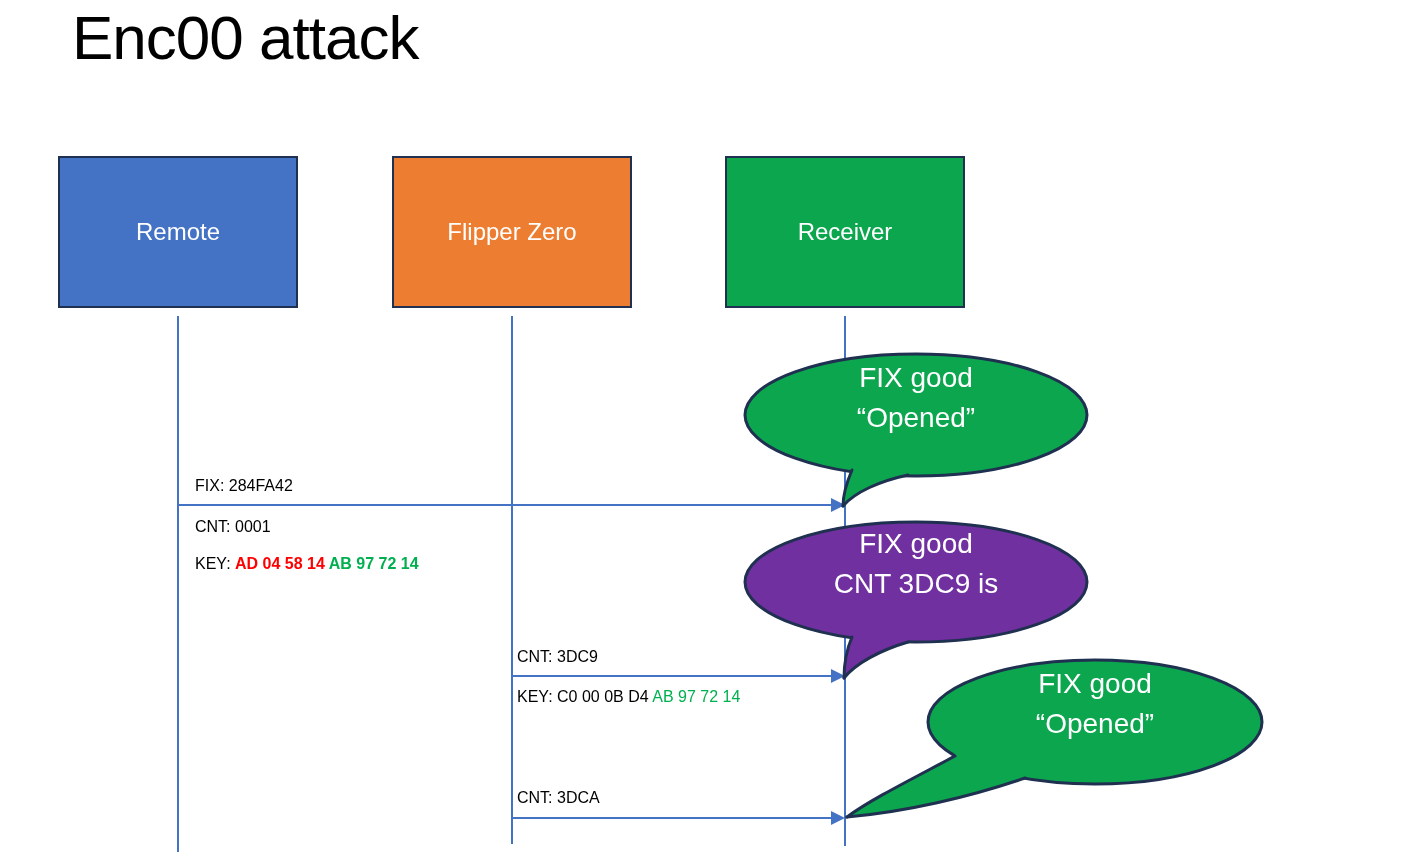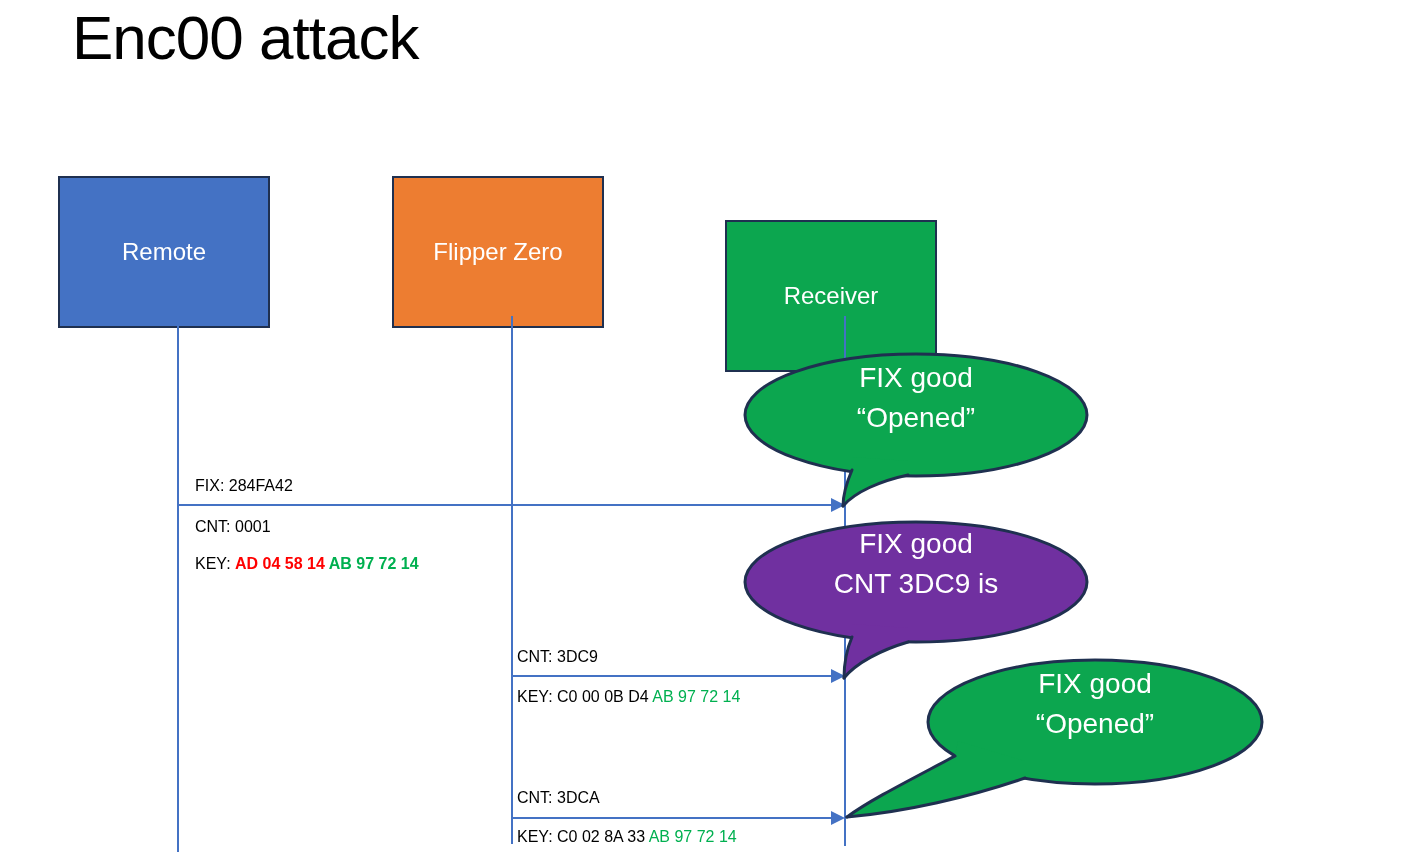--- a/index.html
+++ b/index.html
@@ -23,36 +23,36 @@
     font-size: 62px;
     font-weight: 400;
     letter-spacing: -1px;
     color: #000000;
     white-space: nowrap;
   }
 
   
   .actor {
     position: absolute;
-    top: 176px;
-    width: 212px;
+    top: 156px;
+    width: 240px;
     height: 152px;
     border: 2px solid var(--outline);
     display: flex;
     align-items: center;
     justify-content: center;
   }
   .actor span {
     color: #ffffff;
     font-size: 24px;
     white-space: nowrap;
   }
   .actor-remote   { left: 58px;  background: var(--blue); }
   .actor-flipper  { left: 392px; background: var(--orange); }
-  .actor-receiver { left: 725px; background: var(--green); margin-top: 44px; }
+  .actor-receiver { left: 725px; background: var(--green); }
 
   
   .lifeline {
     position: absolute;
     width: 2px;
     background: var(--line);
   }
   .ll-remote   { left: 177px; top: 316px; height: 536px; }
   .ll-flipper  { left: 511px; top: 316px; height: 528px; }
   .ll-receiver { left: 844px; top: 316px; height: 530px; }
@@ -150,21 +150,20 @@
   <div class="mtext m1-key"><span>KEY: </span><span class="k-red">AD 04 58 14 </span><span class="k-green bold">AB 97 72 14</span></div>
 
   <div class="arrow a2"></div>
   <div class="arrow-head h2"></div>
   <div class="mtext m2-cnt">CNT: 3DC9</div>
   <div class="mtext m2-key"><span>KEY: </span><span>C0 00 0B D4 </span><span class="k-green">AB 97 72 14</span></div>
 
   <div class="arrow a3"></div>
   <div class="arrow-head h3"></div>
   <div class="mtext m3-cnt">CNT: 3DCA</div>
-  <div class="mtext m3-key"><span>KEY: </span><span>C0 02 8A 33 </span><span class="k-green">AB 97 72 14</span></div>
 
   <svg class="bubble b1" width="355" height="170" viewBox="0 0 355 170">
     <ellipse class="fill-green edge" cx="176" cy="65" rx="171" ry="61"></ellipse>
     <path class="fill-green no-edge" d="M 112 120 C 106 134 103 145 103 156 C 115 142 140 131 168 125 L 168 111 L 112 107 Z"></path>
     <path class="tail-edge" d="M 112 120 C 106 134 103 145 103 156"></path>
     <path class="tail-edge" d="M 103 156 C 115 142 140 131 168 125"></path>
   </svg>
   <div class="btext b1t">
     <div>FIX good</div>
     <div>“Opened”</div>

